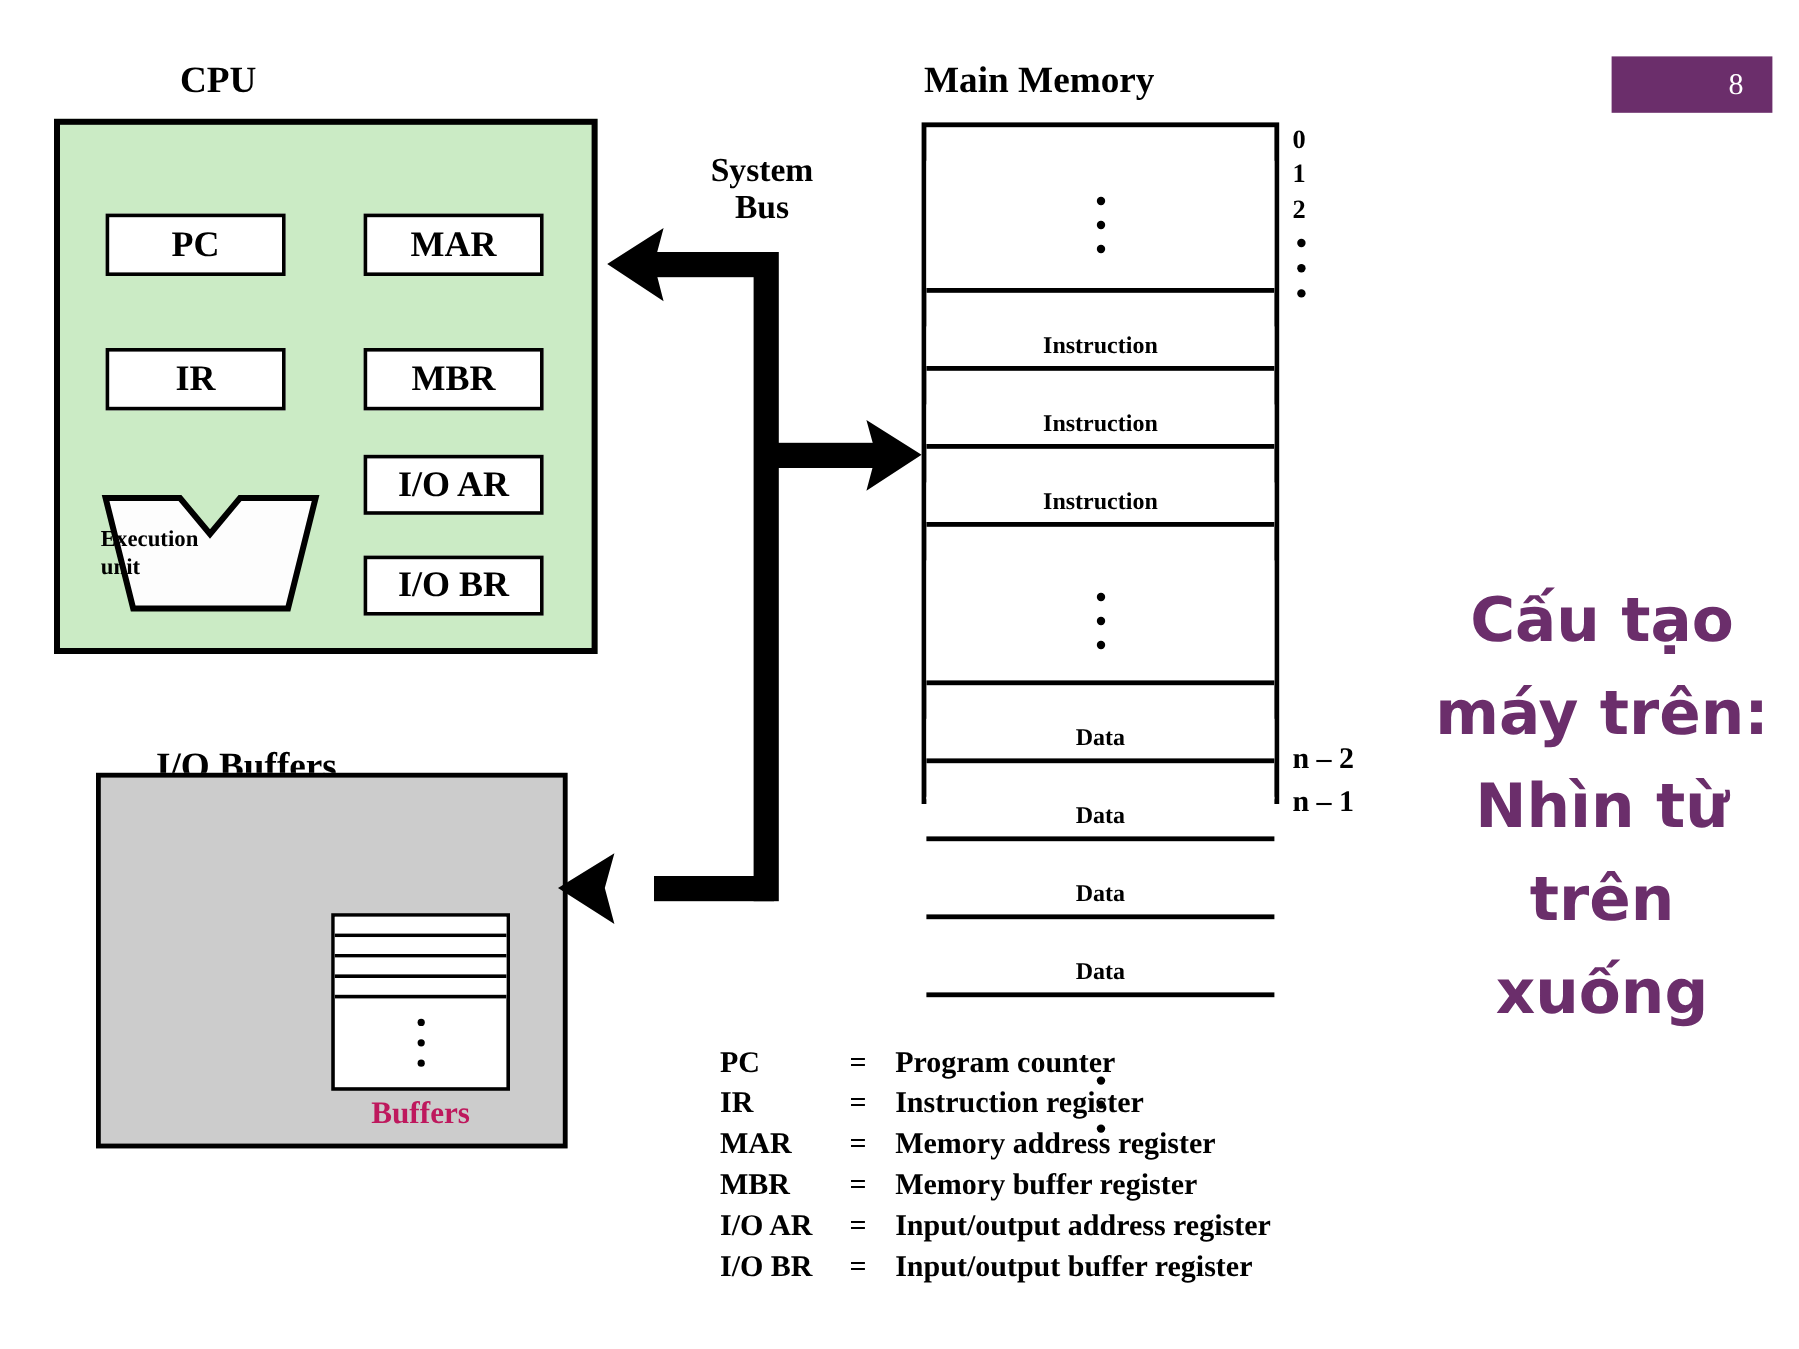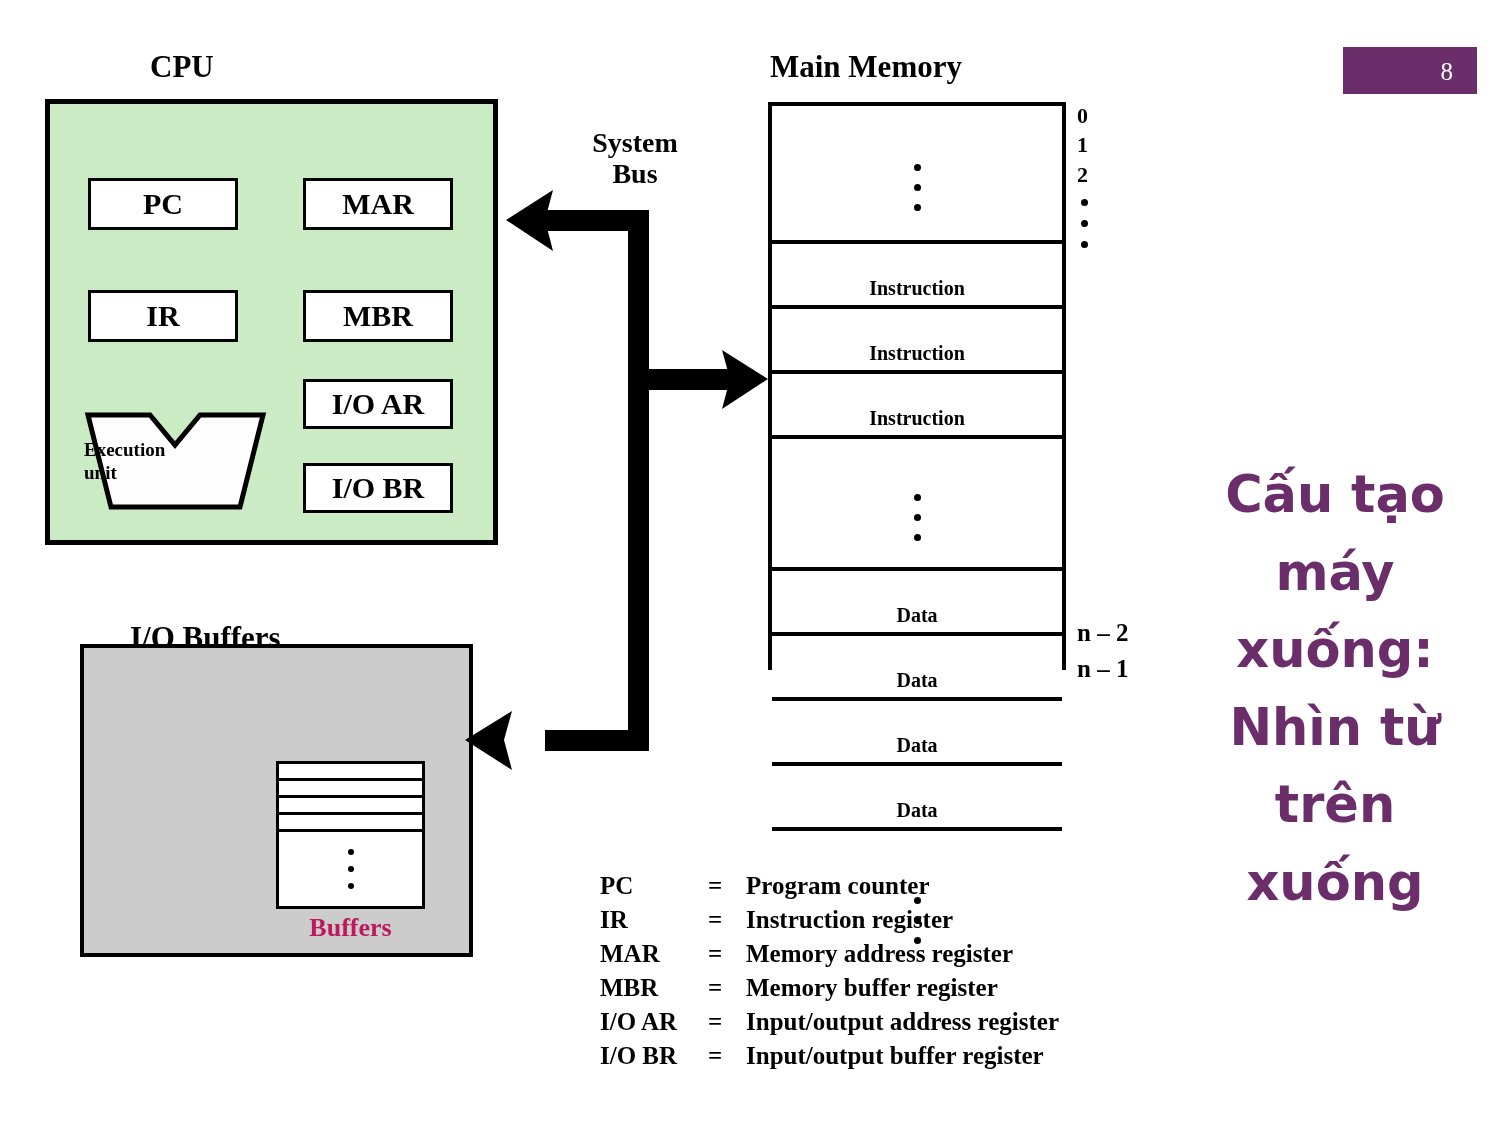--- a/index.html
+++ b/index.html
@@ -238,21 +238,21 @@
     font-size: 25px;
     color: #000000;
   }
   #legend table { border-collapse: collapse; }
   #legend td { padding: 0 0 6px 0; vertical-align: top; white-space: nowrap; }
   #legend td.abbr { width: 108px; }
   #legend td.eq   { width: 38px; }
 
   
   #vn-title {
-    left: 1175px; top: 456px;
+    left: 1175px; top: 479px;
     width: 320px;
     text-align: center;
     font-family: "DejaVu Sans", sans-serif;
     font-weight: bold;
     font-size: 51px;
     color: #6B2E6B;
     line-height: 1.52;
   }
 </style>
 </head>
@@ -402,19 +402,19 @@
           <td class="abbr">I/O BR</td>
           <td class="eq">=</td>
           <td class="desc">Input/output buffer register</td>
         </tr>
       </tbody>
     </table>
   </div>
 
   <div class="abs" id="vn-title">
     <div>Cấu tạo</div>
-    <div>máy xuống:</div>
+    <div>máy trên:</div>
     <div>Nhìn từ</div>
     <div>trên</div>
     <div>xuống</div>
   </div>
 
 </div>
 
 </body></html>

